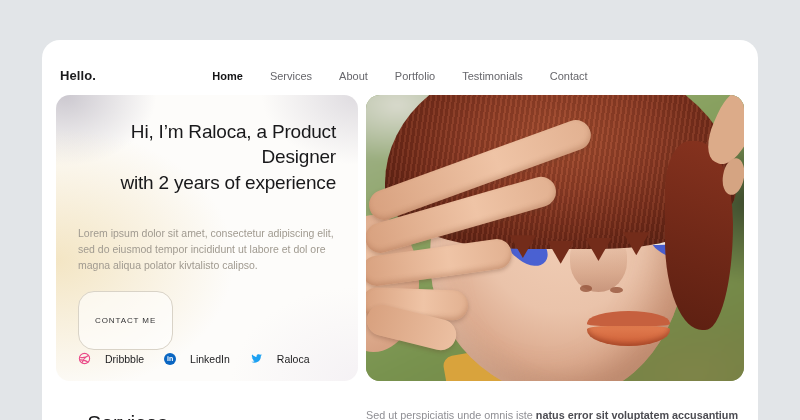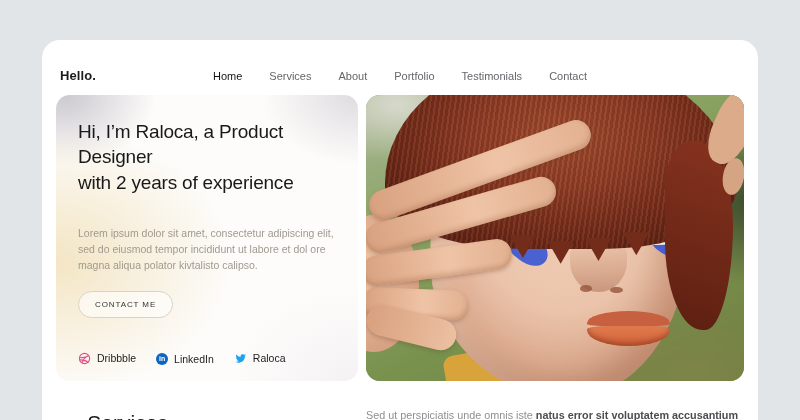--- a/index.html
+++ b/index.html
@@ -8,44 +8,44 @@
 
   .app-card { position:absolute; left:42px; top:40px; width:716px; height:400px;
     background:#ffffff; border-radius:18px; }
 
   
   .header { position:relative; display:flex; align-items:center; justify-content:space-between;
     padding:28px 18px 12px 18px; }
   .logo { font-size:13px; font-weight:700; color:#1b1b1d; letter-spacing:0.1px; cursor:pointer; }
   .nav { position:absolute; left:50%; transform:translateX(-50%); display:flex; gap:27px; }
   .nav a { text-decoration:none; font-size:11px; color:#66666b; cursor:pointer; }
-  .nav a.active { color:#141416; font-weight:400; }
+  .nav a.active { color:#141416; font-weight:700; }
   .status { display:flex; align-items:center; gap:6px; font-size:11px; color:#1b1b1d; }
   .pin-icon svg { display:block; }
   .dot { width:9px; height:9px; border-radius:50%; display:inline-block; }
 
   
   .hero-row { display:flex; gap:8px; padding:0 14px; height:286px; }
 
   .hero-card { width:302px; flex:none; border-radius:14px; position:relative;
     padding:24px 22px; overflow:hidden;
     background:
       radial-gradient(95% 75% at 0% 58%, rgba(243,228,193,0.95) 0%, rgba(243,228,193,0) 62%),
       radial-gradient(55% 45% at 3% 0%, rgba(195,191,200,0.85) 0%, rgba(195,191,200,0) 55%),
       radial-gradient(55% 42% at 100% 0%, rgba(206,202,210,0.65) 0%, rgba(206,202,210,0) 58%),
       radial-gradient(70% 55% at 100% 100%, rgba(238,233,240,0.55) 0%, rgba(238,233,240,0) 60%),
       #fdfcfa; }
   .hero-title { font-size:19px; line-height:1.33; color:#19191b; letter-spacing:-0.2px; font-weight:400; }
-  .hero-title span { display:block; }
+  .hero-title span { display:block;text-align:right; }
   .hero-desc { margin-top:30px; width:258px; font-size:10.5px; line-height:1.55; color:#a09a90; }
-  .cta-btn { margin-top:17px; display:inline-block; padding:8px 16px; border:1px solid #d9d3c7;
+  .cta-btn { margin-top:17px; display:inline-block; padding:24px 16px; border:1px solid #d9d3c7;
     border-radius:16px; background:rgba(255,255,255,0.6); font-size:8px; letter-spacing:0.9px;
     color:#333335; cursor:pointer; font-family:inherit; }
   .socials { position:absolute; left:22px; bottom:16px; display:flex; gap:20px; align-items:center; }
-  .social { display:flex; gap:6px; font-size:10.5px; color:#1d1d1f;
+  .social { display:flex; align-items:center; gap:14px; font-size:10.5px; color:#1d1d1f;
     text-decoration:none; cursor:pointer; }
   .social svg { display:block; }
   .li-badge { width:12px; height:12px; border-radius:50%; background:#0a66c2; color:#fff;
     font-size:7px; font-weight:700; display:flex; align-items:center; justify-content:center; }
 
   
   .photo { flex:1; border-radius:14px; position:relative; overflow:hidden; background:#7f9355; }
   .photo * { position:absolute; }
   .ph-bg { inset:-8px; filter:blur(3px);
     background:

